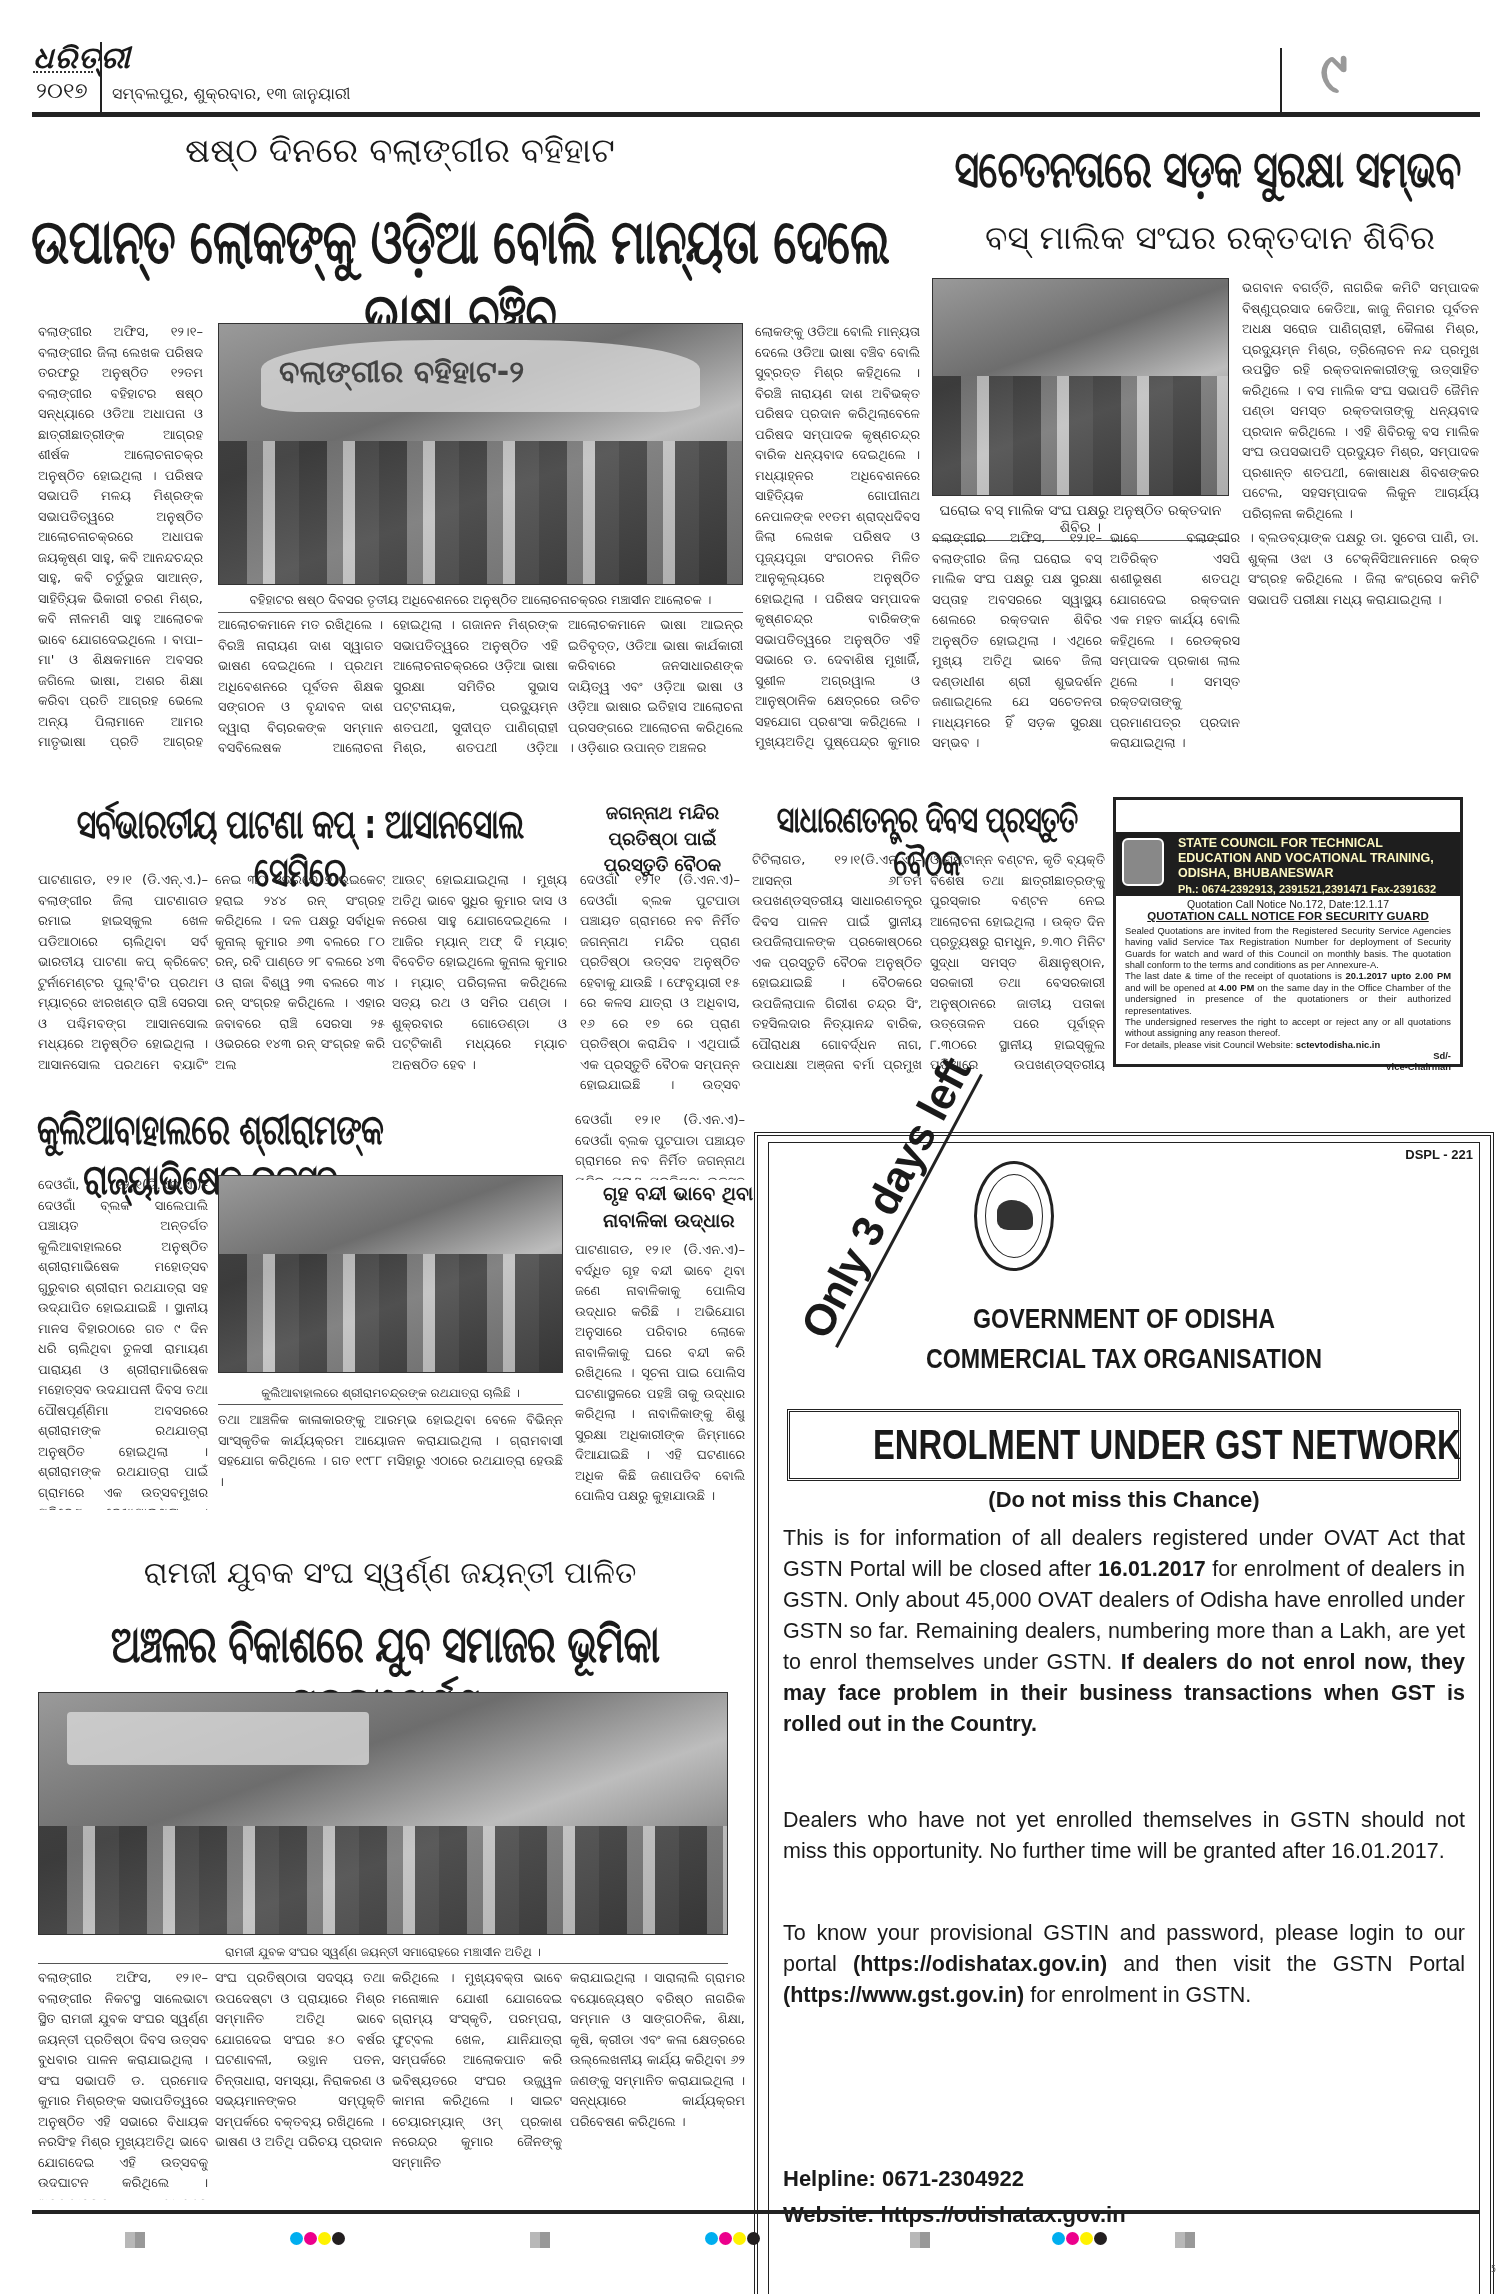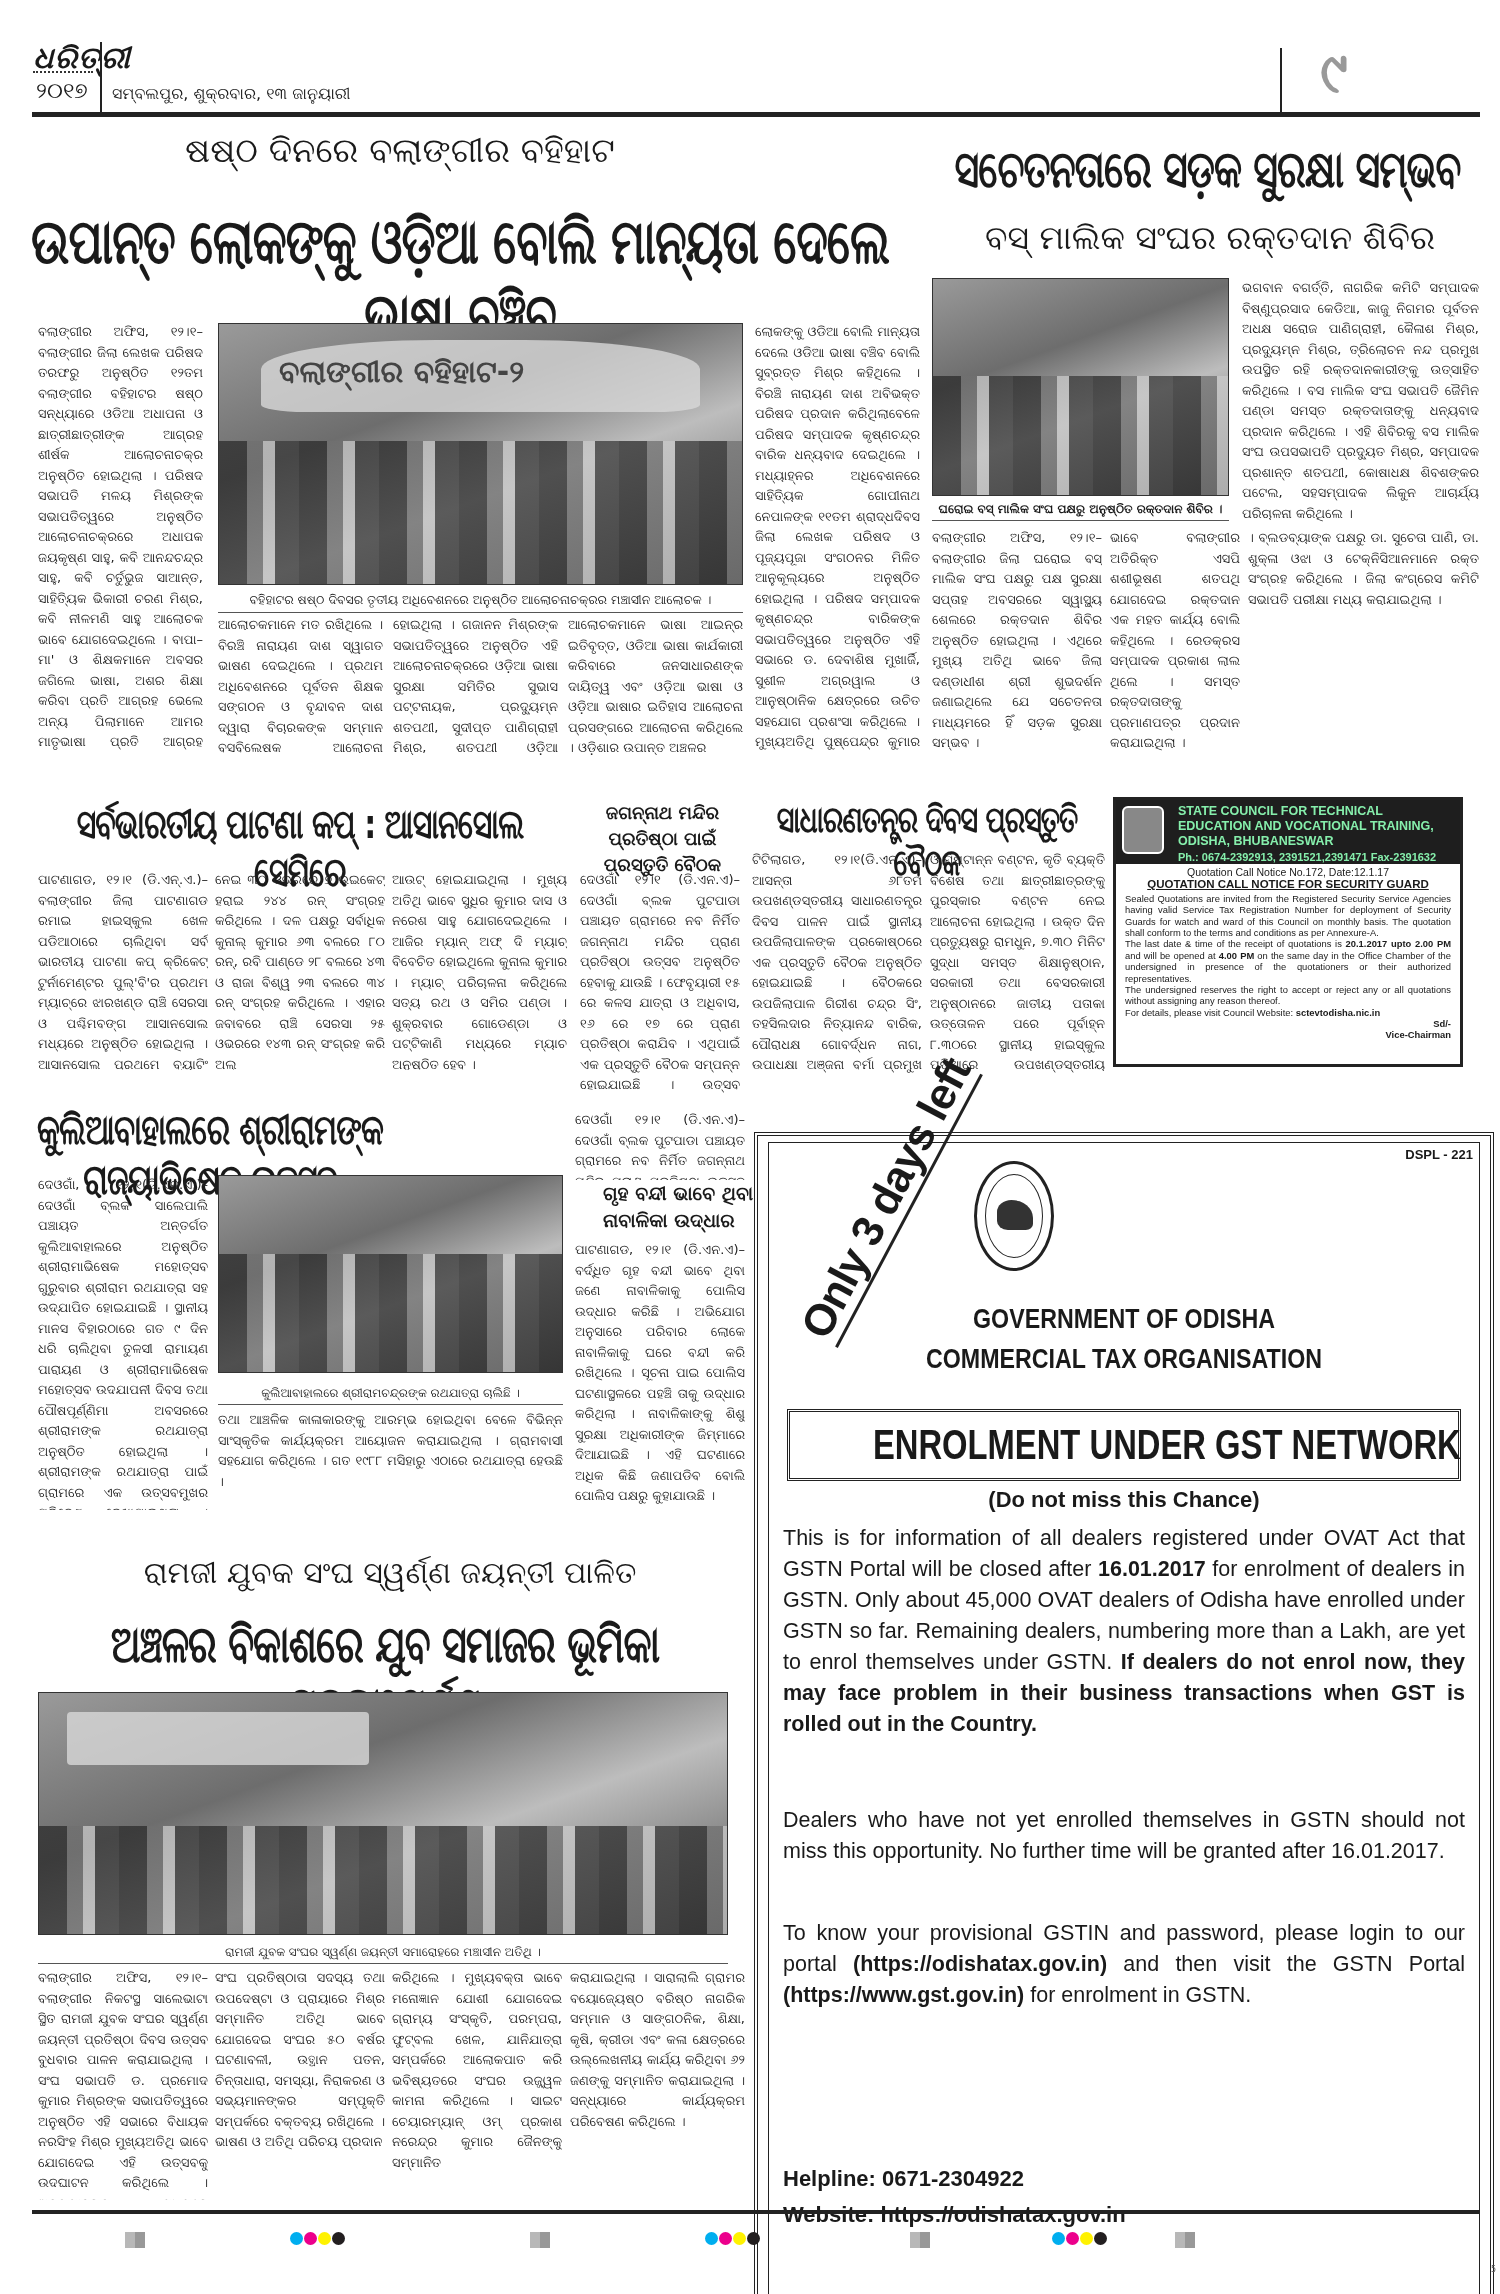--- a/index.html
+++ b/index.html
@@ -23,21 +23,21 @@
   .headline { font-weight: bold; text-align: center; letter-spacing: -1px; transform: scaleY(1.35); transform-origin: top; }
   .odia-body { font-size: 13px; line-height: 20.5px; text-align: justify; color: #222; overflow: hidden; }
 
   .photo { background: linear-gradient(160deg, #9a9a9a 0%, #6d6d6d 35%, #bdbdbd 60%, #555 100%); border: 1px solid #333; overflow: hidden; }
   .photo .people { position: absolute; left: 0; right: 0; bottom: 0; height: 55%; background: repeating-linear-gradient(90deg, #2b2b2b 0 28px, #707070 28px 44px, #c9c9c9 44px 56px, #3a3a3a 56px 80px); opacity: 0.75; }
   .photo .banner { position: absolute; left: 8%; right: 8%; top: 6%; height: 28%; border-radius: 40% 40% 10% 10%; background: #d8d8d8; opacity: 0.8; }
   .caption { font-size: 12.5px; text-align: center; border-bottom: 1.5px solid #555; padding-bottom: 4px; }
 
   
   .sctevt { left: 1113px; top: 797px; width: 350px; height: 270px; border: 3px solid #222; background: #fff; }
-  .sctevt-head { background: #1e1e1e; color: #86efac; padding: 4px 6px 4px 62px; position: relative; height: 64px; }
+  .sctevt-head { background: #1e1e1e; color: #fef9c3; padding: 4px 6px 4px 62px; position: relative; height: 64px; margin-top: 32px; }
   .sctevt-emblem { position: absolute; left: 6px; top: 6px; width: 42px; height: 48px; border: 2px solid #fff; border-radius: 6px; background: #888; }
   .sctevt-t1 { font-family: "Liberation Sans", sans-serif; font-weight: bold; font-size: 12.5px; line-height: 15px; }
   .sctevt-ph { font-family: "Liberation Sans", sans-serif; font-weight: bold; font-size: 11px; margin-top: 2px; }
   .sctevt-body { padding: 3px 9px; font-family: "Liberation Sans", sans-serif; font-size: 9.4px; line-height: 11.4px; text-align: justify; }
   .sctevt-no { text-align: center; font-size: 10.5px; }
   .sctevt-title { text-align: center; font-weight: bold; font-size: 11.5px; text-decoration: underline; margin: 1px 0 2px; }
   .sctevt-sig { text-align: right; font-weight: bold; font-size: 9.4px; line-height: 11px; }
 
   .gst { left: 754px; top: 1084px; width: 740px; height: 1206px; border: 4px double #222; background: #fff; font-family: "Liberation Sans", sans-serif; margin-top: 48px; }
   .gst-wrap { position: absolute; left: 10px; top: 6px; right: 10px; bottom: 10px; border: 1.5px solid #222; }
@@ -88,21 +88,21 @@
 <div class="abs odia-body" style="left:393px; top:615px; width:165px; height:140px;">ହୋଇଥିଲା । ଗଜାନନ ମିଶ୍ରଙ୍କ ସଭାପତିତ୍ୱରେ ଅନୁଷ୍ଠିତ ଏହି ଆଲୋଚନାଚକ୍ରରେ ଓଡ଼ିଆ ଭାଷା ସୁରକ୍ଷା ସମିତିର ସୁଭାସ ପଟ୍ଟନାୟକ, ପ୍ରଦ୍ୟୁମ୍ନ ଶତପଥୀ, ସୁଦୀପ୍ତ ପାଣିଗ୍ରାହୀ ମିଶ୍ର, ଶତପଥୀ ଓଡ଼ିଆ ମହାସଙ୍ଗ ପ୍ରମୁଖ ଓଡ଼ିଆ ଭାଷାକୁ ଉନ୍ନତ ଆଲୋଚନା ସହିତ ପ୍ରଦାନ କରିଥିଲେ । ଏଥିରେ</div>
 <div class="abs odia-body" style="left:568px; top:615px; width:175px; height:140px;">ଆଲୋଚକମାନେ ଭାଷା ଆଇନ୍ର ଇତିବୃତ୍ତ, ଓଡିଆ ଭାଷା କାର୍ଯକାରୀ କରିବାରେ ଜନସାଧାରଣଙ୍କ ଦାୟିତ୍ୱ ଏବଂ ଓଡ଼ିଆ ଭାଷା ଓ ଓଡ଼ିଆ ଭାଷାର ଇତିହାସ ଆଲୋଚନା ପ୍ରସଙ୍ଗରେ ଆଲୋଚନା କରିଥିଲେ । ଓଡ଼ିଶାର ଉପାନ୍ତ ଅଞ୍ଚଳର</div>
 <div class="abs odia-body" style="left:755px; top:322px; width:165px; height:430px;">ଲୋକଙ୍କୁ ଓଡିଆ ବୋଲି ମାନ୍ୟତା ଦେଲେ ଓଡିଆ ଭାଷା ବଞ୍ଚିବ ବୋଲି ସୁବ୍ରତ୍ତ ମିଶ୍ର କହିଥିଲେ । ବିରଞ୍ଚି ନାରାୟଣ ଦାଶ ଅବିଭକ୍ତ ପରିଷଦ ପ୍ରଦାନ କରିଥିଲାବେଳେ ପରିଷଦ ସମ୍ପାଦକ କୃଷ୍ଣଚନ୍ଦ୍ର ବାରିକ ଧନ୍ୟବାଦ ଦେଇଥିଲେ । ମଧ୍ୟାହ୍ନର ଅଧିବେଶନରେ ସାହିତ୍ୟିକ ଗୋପୀନାଥ ନେପାଳଙ୍କ ୧୧ତମ ଶ୍ରାଦ୍ଧଦିବସ ଜିଲା ଲେଖକ ପରିଷଦ ଓ ପୂଜ୍ୟପୂଜା ସଂଗଠନର ମିଳିତ ଆନୁକୂଲ୍ୟରେ ଅନୁଷ୍ଠିତ ହୋଇଥିଲା । ପରିଷଦ ସମ୍ପାଦକ କୃଷ୍ଣଚନ୍ଦ୍ର ବାରିକଙ୍କ ସଭାପତିତ୍ୱରେ ଅନୁଷ୍ଠିତ ଏହି ସଭାରେ ଡ. ଦେବାଶିଷ ମୁଖାର୍ଜି, ସୁଶୀଳ ଅଗ୍ରୱାଲ ଓ ଆନୁଷ୍ଠାନିକ କ୍ଷେତ୍ରରେ ଉଚିତ ସହଯୋଗ ପ୍ରଶଂସା କରିଥିଲେ । ମୁଖ୍ୟଅତିଥି ପୁଷ୍ପେନ୍ଦ୍ର କୁମାର ପାଟି, ପୁଷ୍ପରାଜ ଅଗ୍ରୱାଲ ପ୍ରମୁଖ ଉପସ୍ଥିତ ରହି ଆଲୋଚନା କରାଯାଇଥିଲା ।</div>
 
 <div class="abs headline" style="left:930px; top:140px; width:555px; font-size:38px;">ସଚେତନତାରେ ସଡ଼କ ସୁରକ୍ଷା ସମ୍ଭବ</div>
 <div class="abs kicker" style="left:935px; top:218px; width:550px; font-size:33px;">ବସ୍ ମାଲିକ ସଂଘର ରକ୍ତଦାନ ଶିବିର</div>
 
 <div class="abs photo" style="left:932px; top:278px; width:297px; height:218px;">
   <div class="people"></div>
 </div>
-<div class="abs caption" style="left:932px; top:502px; width:297px; font-size:12px;font-weight:bold;">ଘରୋଇ ବସ୍ ମାଲିକ ସଂଘ ପକ୍ଷରୁ ଅନୁଷ୍ଠିତ ରକ୍ତଦାନ ଶିବିର ।</div>
+<div class="abs caption" style="left:932px; top:502px; width:297px; font-size:14px;">ଘରୋଇ ବସ୍ ମାଲିକ ସଂଘ ପକ୍ଷରୁ ଅନୁଷ୍ଠିତ ରକ୍ତଦାନ ଶିବିର ।</div>
 <div class="abs odia-body" style="left:1242px; top:278px; width:237px; height:250px;">ଭଗବାନ ବଗର୍ତ୍ତି, ନାଗରିକ କମିଟି ସମ୍ପାଦକ ବିଷ୍ଣୁପ୍ରସାଦ କେଡିଆ, କାଜୁ ନିଗମର ପୂର୍ବତନ ଅଧକ୍ଷ ସରୋଜ ପାଣିଗ୍ରାହୀ, କୈଳାଶ ମିଶ୍ର, ପ୍ରଦ୍ୟୁମ୍ନ ମିଶ୍ର, ତ୍ରିଲୋଚନ ନନ୍ଦ ପ୍ରମୁଖ ଉପସ୍ଥିତ ରହି ରକ୍ତଦାନକାରୀଙ୍କୁ ଉତ୍ସାହିତ କରିଥିଲେ । ବସ ମାଲିକ ସଂଘ ସଭାପତି ଜୈମିନ ପଣ୍ଡା ସମସ୍ତ ରକ୍ତଦାତାଙ୍କୁ ଧନ୍ୟବାଦ ପ୍ରଦାନ କରିଥିଲେ । ଏହି ଶିବିରକୁ ବସ ମାଲିକ ସଂଘ ଉପସଭାପତି ପ୍ରଦ୍ୟୁତ ମିଶ୍ର, ସମ୍ପାଦକ ପ୍ରଶାନ୍ତ ଶତପଥୀ, କୋଷାଧକ୍ଷ ଶିବଶଙ୍କର ପଟେଲ, ସହସମ୍ପାଦକ ଲିକୁନ ଆଚାର୍ଯ୍ୟ ପରିଚାଳନା କରିଥିଲେ ।</div>
 <div class="abs odia-body" style="left:932px; top:528px; width:170px; height:235px;">ବଲାଙ୍ଗୀର ଅଫିସ, ୧୨।୧– ବଲାଙ୍ଗୀର ଜିଲା ଘରୋଇ ବସ୍ ମାଲିକ ସଂଘ ପକ୍ଷରୁ ପକ୍ଷ ସୁରକ୍ଷା ସପ୍ତାହ ଅବସରରେ ସ୍ୱାସ୍ଥ୍ୟ ଶେଲରେ ରକ୍ତଦାନ ଶିବିର ଅନୁଷ୍ଠିତ ହୋଇଥିଲା । ଏଥିରେ ମୁଖ୍ୟ ଅତିଥି ଭାବେ ଜିଲା ଦଣ୍ଡାଧୀଶ ଶ୍ରୀ ଶୁଭଦର୍ଶନ ଜଣାଇଥିଲେ ଯେ ସଚେତନତା ମାଧ୍ୟମରେ ହିଁ ସଡ଼କ ସୁରକ୍ଷା ସମ୍ଭବ ।</div>
 <div class="abs odia-body" style="left:1110px; top:528px; width:130px; height:235px;">ଭାବେ ବଲାଙ୍ଗୀର ଅତିରିକ୍ତ ଏସପି ଶଶୀଭୂଷଣ ଶତପଥି ଯୋଗଦେଇ ରକ୍ତଦାନ ଏକ ମହତ କାର୍ଯ୍ୟ ବୋଲି କହିଥିଲେ । ରେଡକ୍ରସ ସମ୍ପାଦକ ପ୍ରକାଶ ଲାଲ ଥିଲେ । ସମସ୍ତ ରକ୍ତଦାତାଙ୍କୁ ପ୍ରମାଣପତ୍ର ପ୍ରଦାନ କରାଯାଇଥିଲା ।</div>
 <div class="abs odia-body" style="left:1248px; top:528px; width:231px; height:235px;">। ବ୍ଲଡବ୍ୟାଙ୍କ ପକ୍ଷରୁ ଡା. ସୁଚେତା ପାଣି, ଡା. ଶୁକ୍ଳା ଓଝା ଓ ଟେକ୍ନିସିଆନମାନେ ରକ୍ତ ସଂଗ୍ରହ କରିଥିଲେ । ଜିଲା କଂଗ୍ରେସ କମିଟି ସଭାପତି ପରୀକ୍ଷା ମଧ୍ୟ କରାଯାଇଥିଲା ।</div>
 
 <div class="abs headline" style="left:30px; top:800px; width:540px; font-size:30px;">ସର୍ବଭାରତୀୟ ପାଟଣା କପ୍ : ଆସାନସୋଲ ସେମିରେ</div>
 <div class="abs odia-body" style="left:38px; top:870px; width:170px; height:200px;">ପାଟଣାଗଡ, ୧୨।୧ (ଡି.ଏନ୍.ଏ.)– ବଲାଙ୍ଗୀର ଜିଲା ପାଟଣାଗଡ ରମାଇ ହାଇସ୍କୁଲ ଖେଳ ପଡିଆଠାରେ ଚାଲିଥିବା ସର୍ବ ଭାରତୀୟ ପାଟଣା କପ୍ କ୍ରିକେଟ୍ ଟୁର୍ନାମେଣ୍ଟର ପୁଲ୍'ବି'ର ପ୍ରଥମ ମ୍ୟାଚ୍ରେ ଝାରଖଣ୍ଡ ରାଞ୍ଚି ସେରସା ଓ ପଶ୍ଚିମବଙ୍ଗ ଆସାନସୋଲ ମଧ୍ୟରେ ଅନୁଷ୍ଠିତ ହୋଇଥିଲା । ଆସାନସୋଲ ପ୍ରଥମେ ବ୍ୟାଟିଂ କରି ବାର୍ଷିକ ନିଷ୍ପତ୍ତି</div>
 <div class="abs odia-body" style="left:215px; top:870px; width:170px; height:200px;">ନେଇ ୩୦ ଓଭରରେ ୭ ଉଇକେଟ୍ ହରାଇ ୨୪୪ ରନ୍ ସଂଗ୍ରହ କରିଥିଲେ । ଦଳ ପକ୍ଷରୁ ସର୍ବାଧିକ କୁନାଲ୍ କୁମାର ୬୩ ବଲରେ ୮୦ ରନ୍, ରବି ପାଣ୍ଡେ ୨୮ ବଲରେ ୪୩ ଓ ରାଜା ବିଶ୍ୱ ୨୩ ବଲରେ ୩୪ ରନ୍ ସଂଗ୍ରହ କରିଥିଲେ । ଏହାର ଜବାବରେ ରାଞ୍ଚି ସେରସା ୨୫ ଓଭରରେ ୧୪୩ ରନ୍ ସଂଗ୍ରହ କରି ଅଲ୍</div>
 <div class="abs odia-body" style="left:392px; top:870px; width:175px; height:200px;">ଆଉଟ୍ ହୋଇଯାଇଥିଲା । ମୁଖ୍ୟ ଅତିଥି ଭାବେ ସୁଧିର କୁମାର ଦାସ ଓ ନରେଶ ସାହୁ ଯୋଗଦେଇଥିଲେ । ଆଜିର ମ୍ୟାନ୍ ଅଫ୍ ଦି ମ୍ୟାଚ୍ ବିବେଚିତ ହୋଇଥିଲେ କୁନାଲ କୁମାର । ମ୍ୟାଚ୍ ପରିଚାଳନା କରିଥିଲେ ସତ୍ୟ ରଥ ଓ ସମିର ପଣ୍ଡା । ଶୁକ୍ରବାର ଗୋଡେଣ୍ଡା ଓ ପଟ୍ଟିକାଣି ମଧ୍ୟରେ ମ୍ୟାଚ ଅନୁଷ୍ଠିତ ହେବ ।</div>
 

